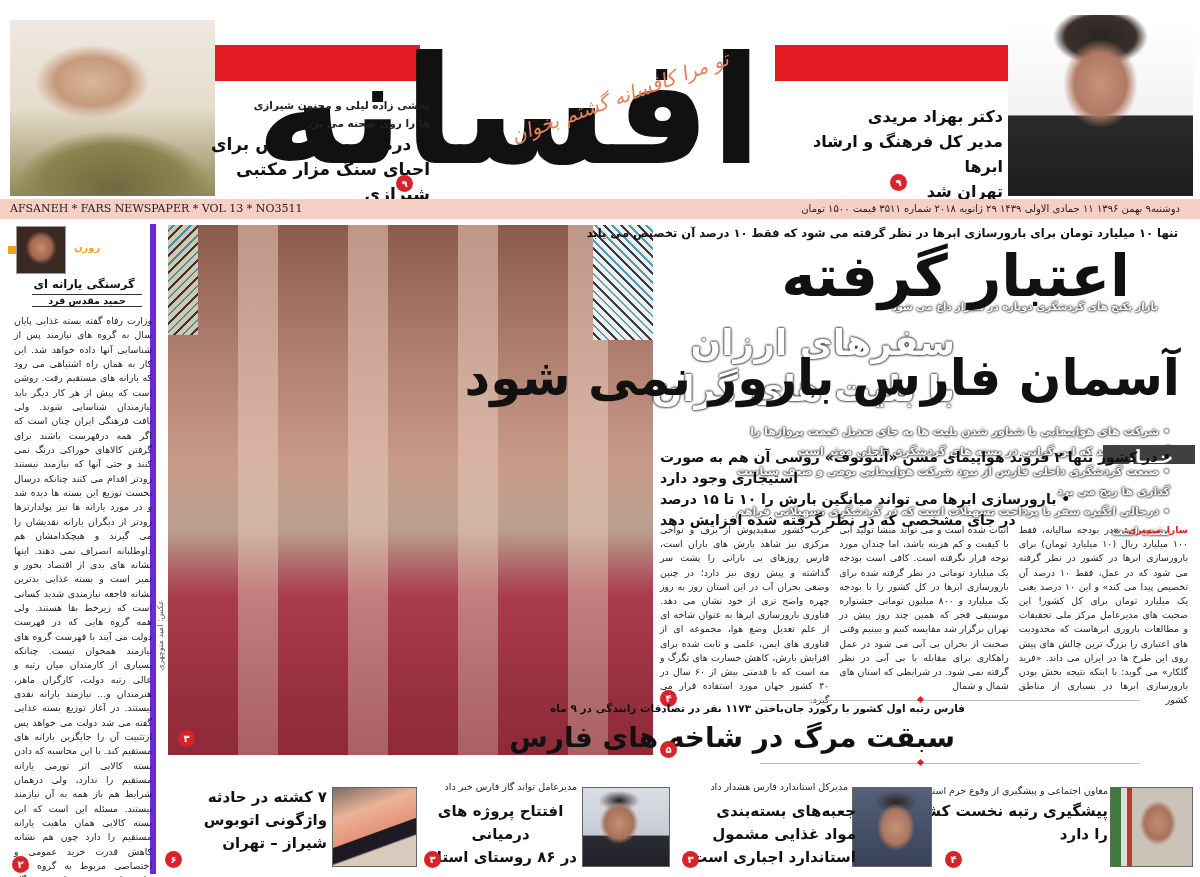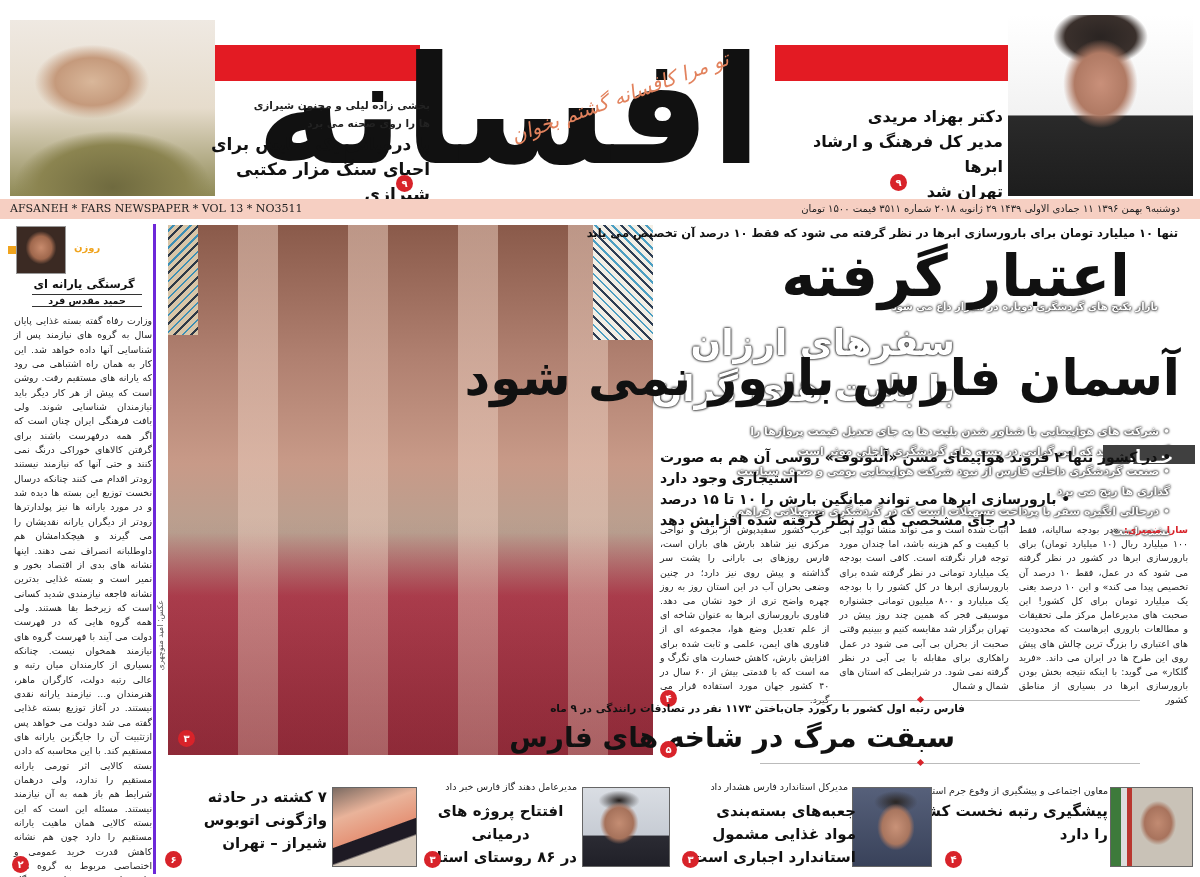--- a/index.html
+++ b/index.html
@@ -23,21 +23,21 @@
   .teaser { position: absolute; direction: rtl; text-align: right; }
   .teaser .kicker { font-size: 10.5px; font-weight: bold; color: #222; line-height: 18px; }
   .teaser .title { font-size: 17px; font-weight: 900; color: #111; line-height: 25px; }
   .page-badge { position: absolute; width: 17px; height: 17px; border-radius: 50%; background: #d8232a; color: #fff; font-size: 10px; font-weight: bold; display: flex; align-items: center; justify-content: center; }
 
   .info-bar { position: absolute; left: 0; top: 199px; width: 1200px; height: 20px; background: #f6cfc2; }
   .info-left { position: absolute; left: 10px; top: 3px; font: 11px/14px "DejaVu Serif", serif; color: #222; }
   .info-right { position: absolute; right: 20px; top: 3px; font: 10px/14px "DejaVu Sans", sans-serif; color: #222; direction: rtl; }
 
   
-  .sidebar { position: absolute; left: 4px; top: 224px; width: 152px; height: 650px; border-right: 3px solid #6d28d9; }
+  .sidebar { position: absolute; left: 4px; top: 224px; width: 152px; height: 650px; border-right: 6px solid #6d28d9; }
   .col-photo { position: absolute; left: 12px; top: 2px; width: 50px; height: 48px; background: radial-gradient(ellipse 40% 45% at 50% 45%, #c88b6d 0%, #a0684d 55%, #3b2a23 80%); border: 1px solid #999; }
   .col-tag { position: absolute; left: 70px; top: 18px; font-size: 10px; color: #f0a41e; font-weight: bold; }
   .col-tag-bar { position: absolute; left: 4px; top: 22px; width: 8px; height: 8px; background: #f0a41e; }
   .col-title { position: absolute; left: 10px; width: 140px; top: 53px; font-size: 11.5px; font-weight: 900; text-align: center; direction: rtl; }
   .col-author { position: absolute; left: 28px; width: 110px; top: 70px; font-size: 9.5px; font-weight: bold; text-align: center; direction: rtl; border-top: 1px solid #333; border-bottom: 1px solid #333; }
   .col-body { position: absolute; left: 10px; top: 90px; width: 138px; font-size: 9.4px; line-height: 14.35px; direction: rtl; text-align: justify; color: #222; }
 
   
   .feature { position: absolute; left: 168px; top: 225px; width: 485px; height: 530px; overflow: hidden;
     background:
@@ -172,21 +172,21 @@
 <div class="b-photo" style="left:852px; top:787px; width:80px; height:80px; background: radial-gradient(ellipse 32% 40% at 55% 50%, #c99278 0%, #a9765f 55%, transparent 75%), radial-gradient(ellipse 35% 18% at 55% 18%, #2b2623 0%, transparent 80%), linear-gradient(180deg, #56607a 0%, #39425a 100%);"></div>
 <div class="b-kicker" style="right:352px; top:781px;">مدیرکل استاندارد فارس هشدار داد</div>
 <div class="b-title" style="right:344px; top:800px;">
   <div>جعبه‌های بسته‌بندی</div>
   <div>مواد غذایی مشمول</div>
   <div>استاندارد اجباری است</div>
 </div>
 <div class="page-badge" style="left:682px; top:851px;">۳</div>
 
 <div class="b-photo" style="left:582px; top:787px; width:88px; height:80px; background: radial-gradient(ellipse 30% 36% at 42% 45%, #c48d73 0%, #a6725b 55%, transparent 75%), radial-gradient(ellipse 30% 16% at 42% 16%, #231e1c 0%, transparent 80%), linear-gradient(180deg, #d9dde3 0%, #c7ccd4 60%, #2b2b33 62%, #202028 100%);"></div>
-<div class="b-kicker" style="right:623px; top:781px;">مدیرعامل دهند گاز فارس خبر داد</div>
+<div class="b-kicker" style="right:623px; top:781px;">مدیرعامل تواند گاز فارس خبر داد</div>
 <div class="b-title" style="right:623px; top:800px; text-align:center;">
   <div>افتتاح پروژه های</div>
   <div>درمیانی</div>
   <div>در ۸۶ روستای استان</div>
 </div>
 <div class="page-badge" style="left:424px; top:851px;">۳</div>
 
 <div class="b-photo" style="left:332px; top:787px; width:85px; height:80px; background: linear-gradient(160deg, #7c6b62 0%, #e9b39a 30%, #e59478 55%, #1e1a24 56% 70%, #d7cbbd 72%);"></div>
 <div class="b-title" style="right:873px; top:786px;">
   <div>۷ کشته در حادثه</div>

